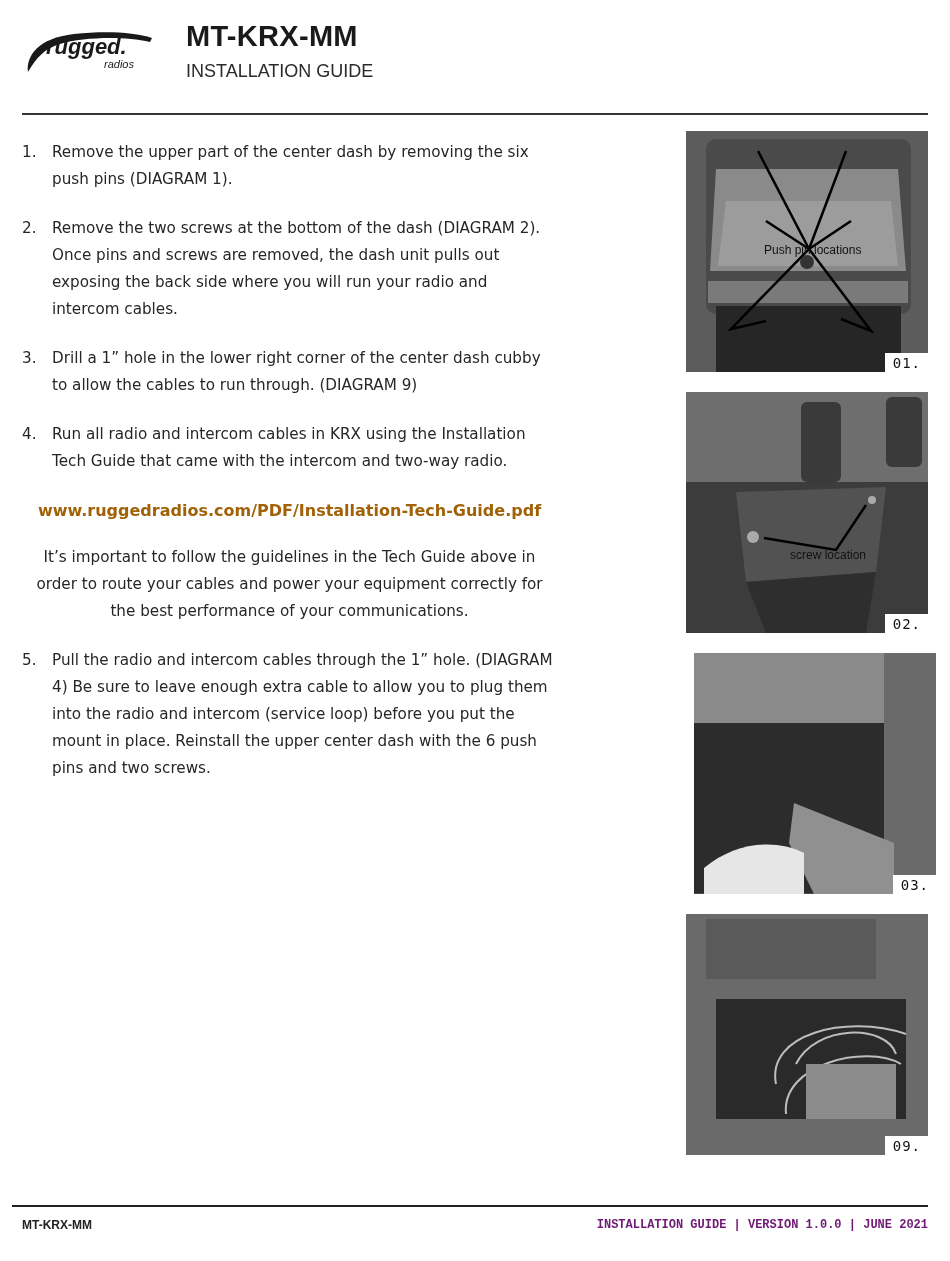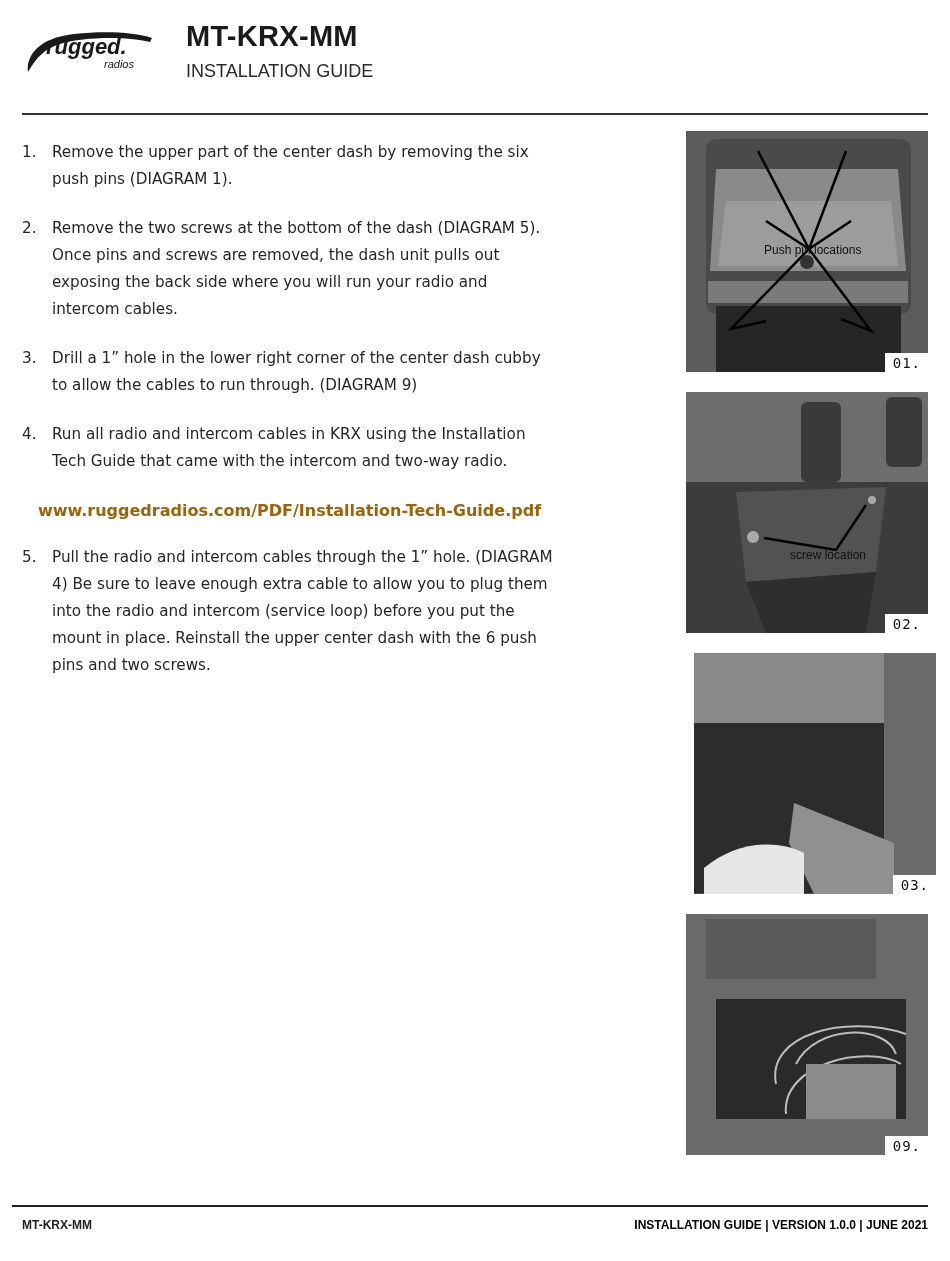--- a/index.html
+++ b/index.html
@@ -22,22 +22,22 @@
   .note { text-align: center; margin-bottom: 22px; }
 
   .photo { position: absolute; left: 686px; width: 242px; height: 241px; overflow: hidden; background: #ef4444; }
   .photo svg { display: block; }
   .badge { position: absolute; right: 0; bottom: 0; background: #fff; padding: 2px 7px 1px 8px;
            font-family: "DejaVu Sans Mono", monospace; font-weight: normal; font-size: 14px; color: #111; letter-spacing: 1px; }
   .caption { position: absolute; font-family: "Liberation Sans", sans-serif; font-size: 12px; color: #111; }
 
   .foot-left { position: absolute; left: 22px; top: 1218px; font-family: "Liberation Sans", sans-serif;
                font-weight: bold; font-size: 12px; color: #222; }
-  .foot-right { position: absolute; right: 22px; top: 1218px; font-family: Liberation Sans, sans-serif;
-                font-weight: bold; font-size: 12px; color: #000000; text-align: right; }
+  .foot-right { position: absolute; right: 22px; top: 1218px; font-family: Liberation Mono, monospace;
+                font-weight: bold; font-size: 12px; color: #701a75; text-align: right; }
 </style>
 </head>
 <body>
 
 <div class="logo">
   <svg width="132" height="46" viewBox="0 0 132 46">
     <path d="M4 44 C 2 28, 14 10, 50 6 C 80 3, 110 4, 128 10 L 126 14 C 100 8, 60 9, 36 16 C 20 21, 12 30, 4 44 Z" fill="#1a1a1a"></path>
     <text x="22" y="26" font-family="Liberation Sans, sans-serif" font-weight="bold" font-style="italic" font-size="22" fill="#1a1a1a">rugged.</text>
     <text x="80" y="40" font-family="Liberation Sans, sans-serif" font-style="italic" font-size="11" fill="#1a1a1a">radios</text>
   </svg>
@@ -46,31 +46,32 @@
 <div class="subtitle">INSTALLATION GUIDE</div>
 <div class="hr-top"></div>
 
 <div class="content">
   <div class="step">
     <span class="step-num">1.</span>
     <span class="step-text">Remove the upper part of the center dash by removing the six push pins (DIAGRAM 1).</span>
   </div>
   <div class="step">
     <span class="step-num">2.</span>
-    <span class="step-text">Remove the two screws at the bottom of the dash (DIAGRAM 5).  Once pins and screws are removed, the dash unit pulls out exposing the back side where you will run your radio and intercom cables.</span>
+    <span class="step-text">Remove the two screws at the bottom of the dash (DIAGRAM 2).  Once pins and screws are removed, the dash unit pulls out exposing the back side where you will run your radio and intercom cables.</span>
   </div>
   <div class="step">
     <span class="step-num">3.</span>
     <span class="step-text">Drill a 1” hole in the lower right corner of the center dash cubby to allow the cables to run through. (DIAGRAM 9)</span>
   </div>
   <div class="step">
     <span class="step-num">4.</span>
     <span class="step-text">Run all radio and intercom cables in KRX using the Installation Tech Guide that came with the intercom and two-way radio.</span>
   </div>
   <div class="url">www.ruggedradios.com/PDF/Installation-Tech-Guide.pdf</div>
+  <div class="note">It’s important to follow the guidelines in the Tech Guide above in order to route your cables and power your equipment correctly for the best performance of your communications.</div>
   <div class="step">
     <span class="step-num">5.</span>
     <span class="step-text">Pull the radio and intercom cables through the 1” hole. (DIAGRAM 4) Be sure to leave enough extra cable to allow you to plug them into the radio and intercom (service loop) before you put the mount in place. Reinstall the upper center dash with the 6 push pins and two screws.</span>
   </div>
 </div>
 
 <div class="photo" style="top:131px;">
   <svg width="242" height="241" viewBox="0 0 242 241">
     <rect width="242" height="241" fill="#5c5c5c"></rect>
     <rect x="20" y="8" width="205" height="175" rx="10" fill="#4a4a4a"></rect>

